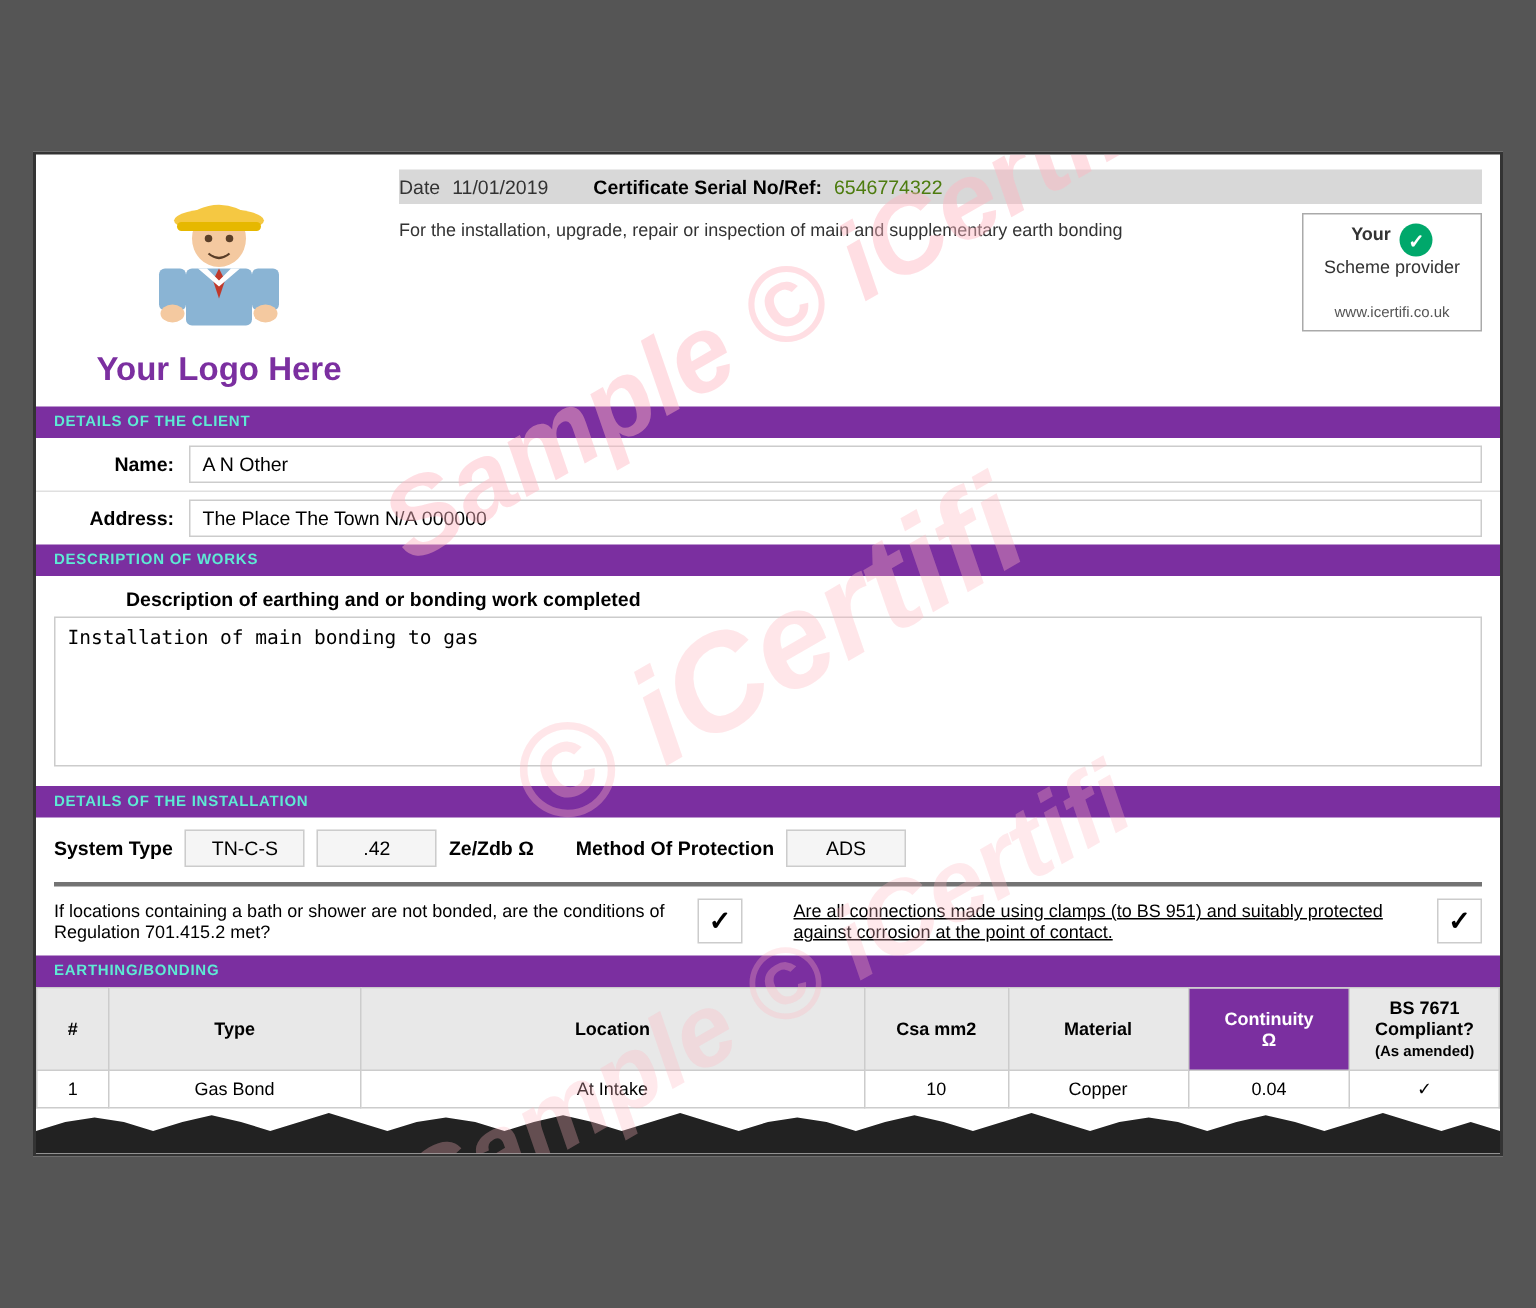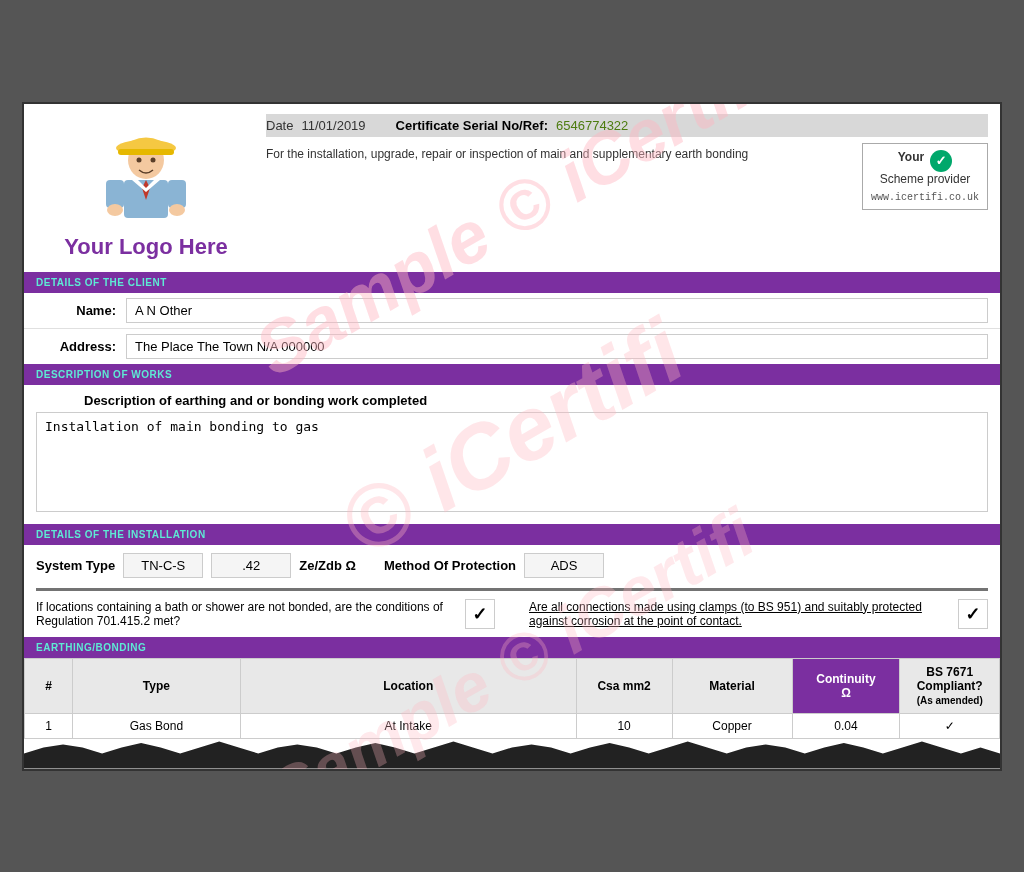--- a/index.html
+++ b/index.html
@@ -146,21 +146,21 @@
       background: #00a86b;
       display: flex;
       align-items: center;
       justify-content: center;
       color: white;
       font-size: 13px;
       font-weight: bold;
     }
     .scheme-your { font-size: 12px; font-weight: bold; }
     .scheme-provider { font-size: 12px; }
-    .scheme-url { font-size: 10px; color: #555; margin-top: 6px; font-family: Liberation Mono, monospace; }
+    .scheme-url { font-size: 10px; color: #555; margin-top: 18px; }
 
     
     .section-header {
       background: #7b2fa0;
       color: #5eead4;
       font-weight: bold;
       font-size: 10px;
       padding: 5px 12px;
       letter-spacing: 0.5px;
     }

